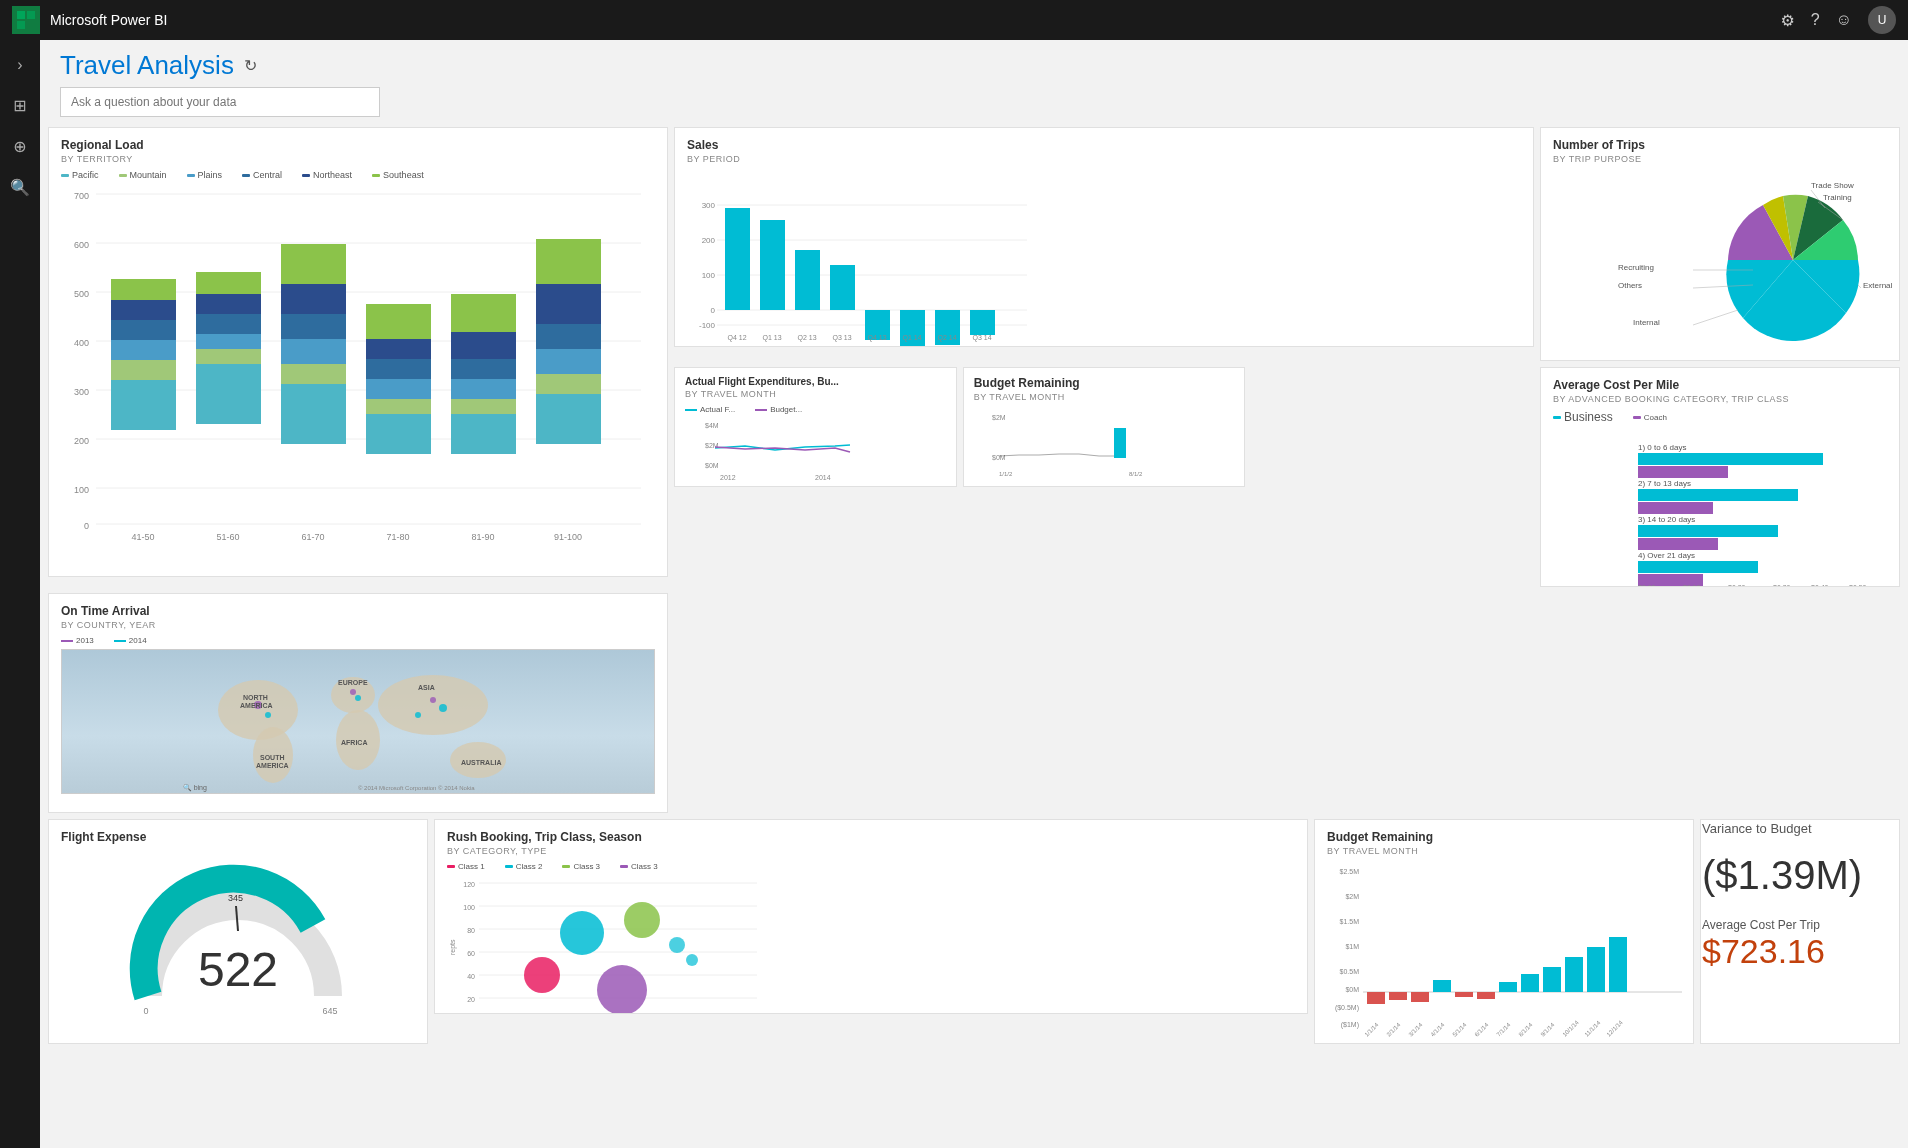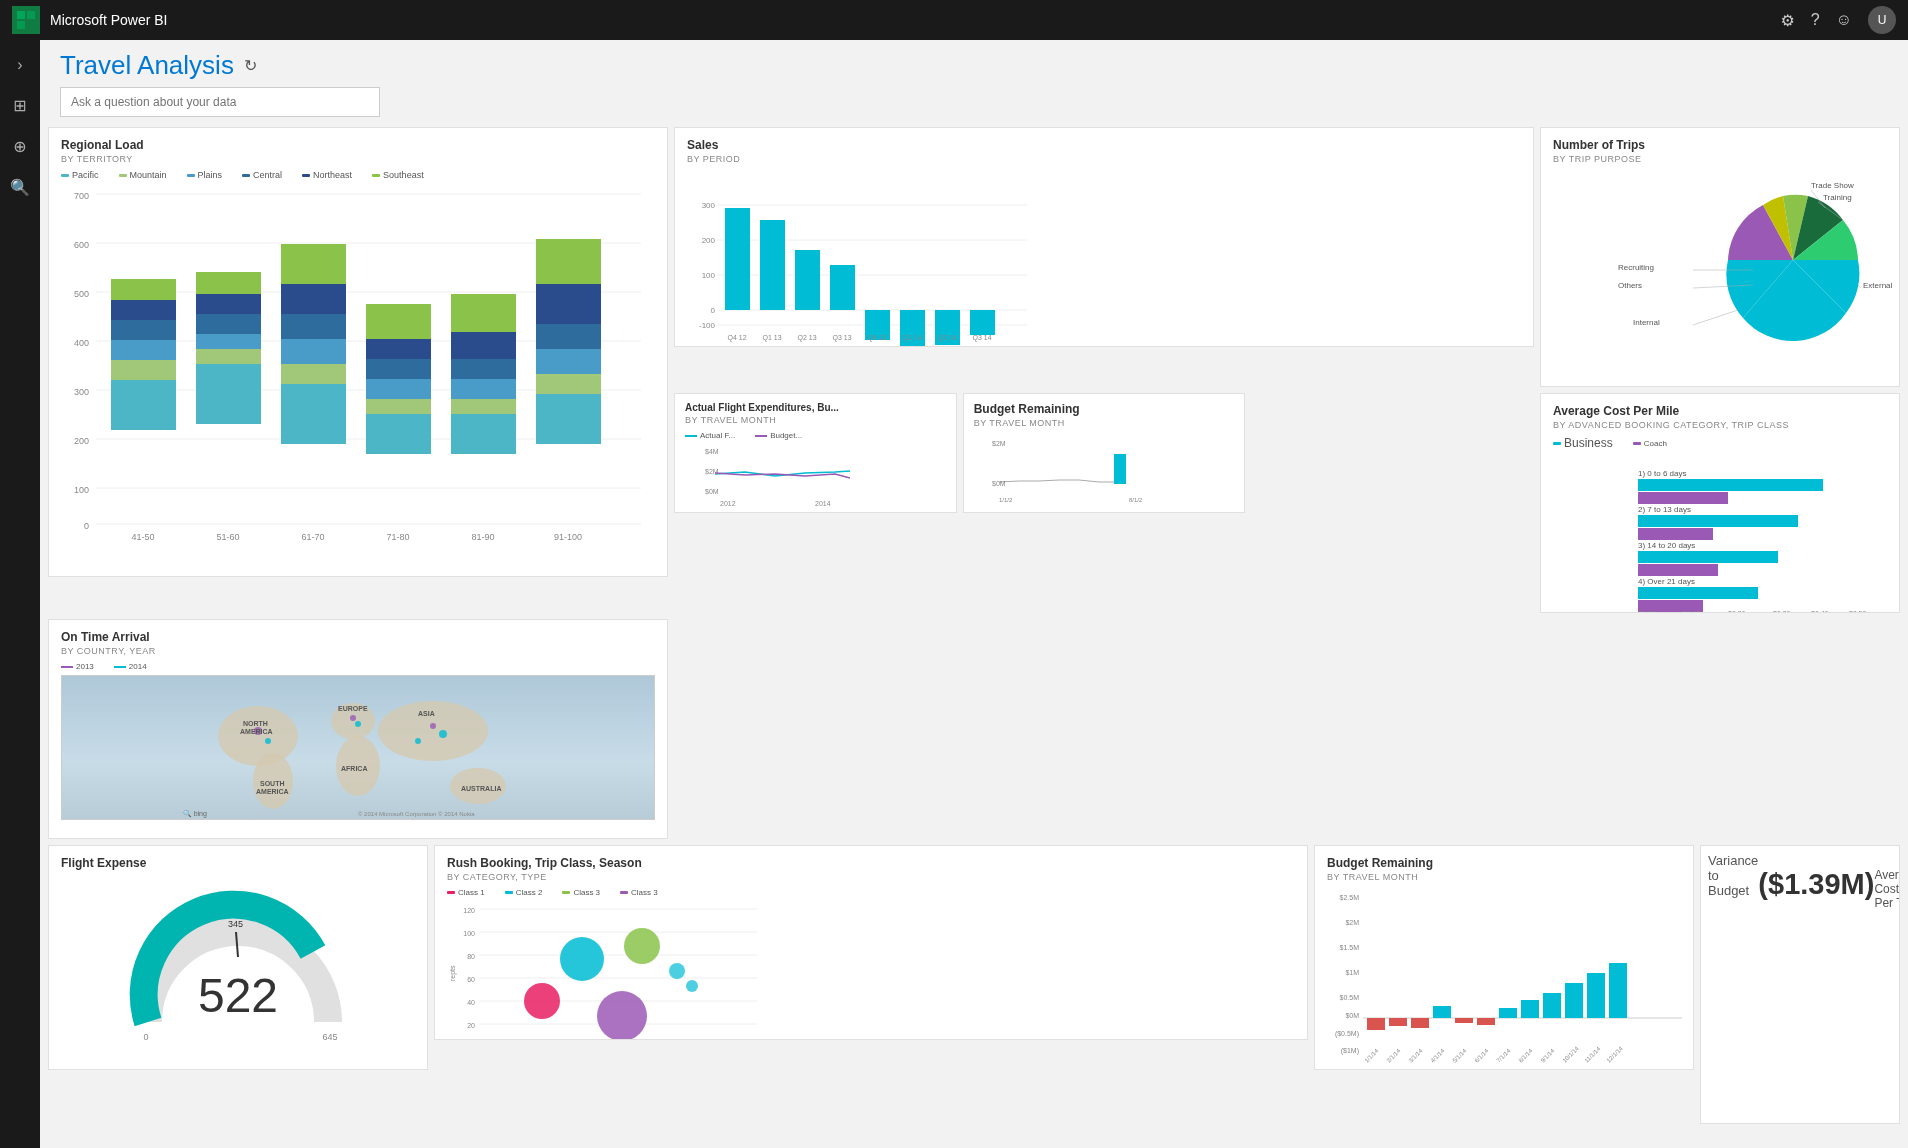--- a/index.html
+++ b/index.html
@@ -333,21 +333,21 @@
         <text x="85" y="170" font-size="7" fill="#888" text-anchor="middle">Q1 13</text>
         <text x="120" y="170" font-size="7" fill="#888" text-anchor="middle">Q2 13</text>
         <text x="155" y="170" font-size="7" fill="#888" text-anchor="middle">Q3 13</text>
         <text x="190" y="170" font-size="7" fill="#888" text-anchor="middle">Q4 13</text>
         <text x="225" y="170" font-size="7" fill="#888" text-anchor="middle">Q1 14</text>
         <text x="260" y="170" font-size="7" fill="#888" text-anchor="middle">Q2 14</text>
         <text x="295" y="170" font-size="7" fill="#888" text-anchor="middle">Q3 14</text>
       </svg>
     </div>
 
-    <div class="tile" style="height: 260px;">
+    <div class="tile" style="height: 234px;">
       <div class="tile-title">Number of Trips</div>
       <div class="tile-subtitle">BY TRIP PURPOSE</div>
       <svg width="340" height="170">
 
         <path d="M240,90 L305,90 A65,65 0 0,1 293,143 Z" fill="#00bcd4"></path>
         <path d="M240,90 L293,143 A65,65 0 0,1 190,148 Z" fill="#00bcd4"></path>
         <path d="M240,90 L190,148 A65,65 0 0,1 175,90 Z" fill="#00bcd4"></path>
 
         <path d="M240,90 L175,90 A65,65 0 0,1 210,35 Z" fill="#9b59b6"></path>
 
@@ -629,20 +629,20 @@
         <text x="150" y="175" font-size="6" fill="#888" transform="rotate(-45 150 175)">6/1/14</text>
         <text x="172" y="175" font-size="6" fill="#888" transform="rotate(-45 172 175)">7/1/14</text>
         <text x="194" y="175" font-size="6" fill="#888" transform="rotate(-45 194 175)">8/1/14</text>
         <text x="216" y="175" font-size="6" fill="#888" transform="rotate(-45 216 175)">9/1/14</text>
         <text x="238" y="175" font-size="6" fill="#888" transform="rotate(-45 238 175)">10/1/14</text>
         <text x="260" y="175" font-size="6" fill="#888" transform="rotate(-45 260 175)">11/1/14</text>
         <text x="282" y="175" font-size="6" fill="#888" transform="rotate(-45 282 175)">12/1/14</text>
       </svg>
     </div>
 
-    <div class="tile" style="height: 279px; display: flex; flex-direction: row; padding: 7px;">
+    <div class="tile" style="height: 225px; display: flex; flex-direction: column; padding: 1px;">
       <div class="tile-title" style="font-size: 13px; color: #555; font-weight: 400;">Variance to Budget</div>
-      <div class="variance-value" style="font-size: 29px; font-weight: 700; color: #333; margin: 15px 0 5px 0;">($1.39M)</div>
+      <div class="variance-value" style="font-size: 40px; font-weight: 400; color: #333; margin: 15px 0 5px 0;">($1.39M)</div>
       <div class="avg-cost-label" style="font-size: 12px; color: #555; margin-top: 15px;">Average Cost Per Trip</div>
       <div class="avg-cost-value" style="font-size: 34px; font-weight: 300; color: #c2410c; margin-top: 0;">$723.16</div>
     </div>
   </div>
 </div>
 
 </body></html>

